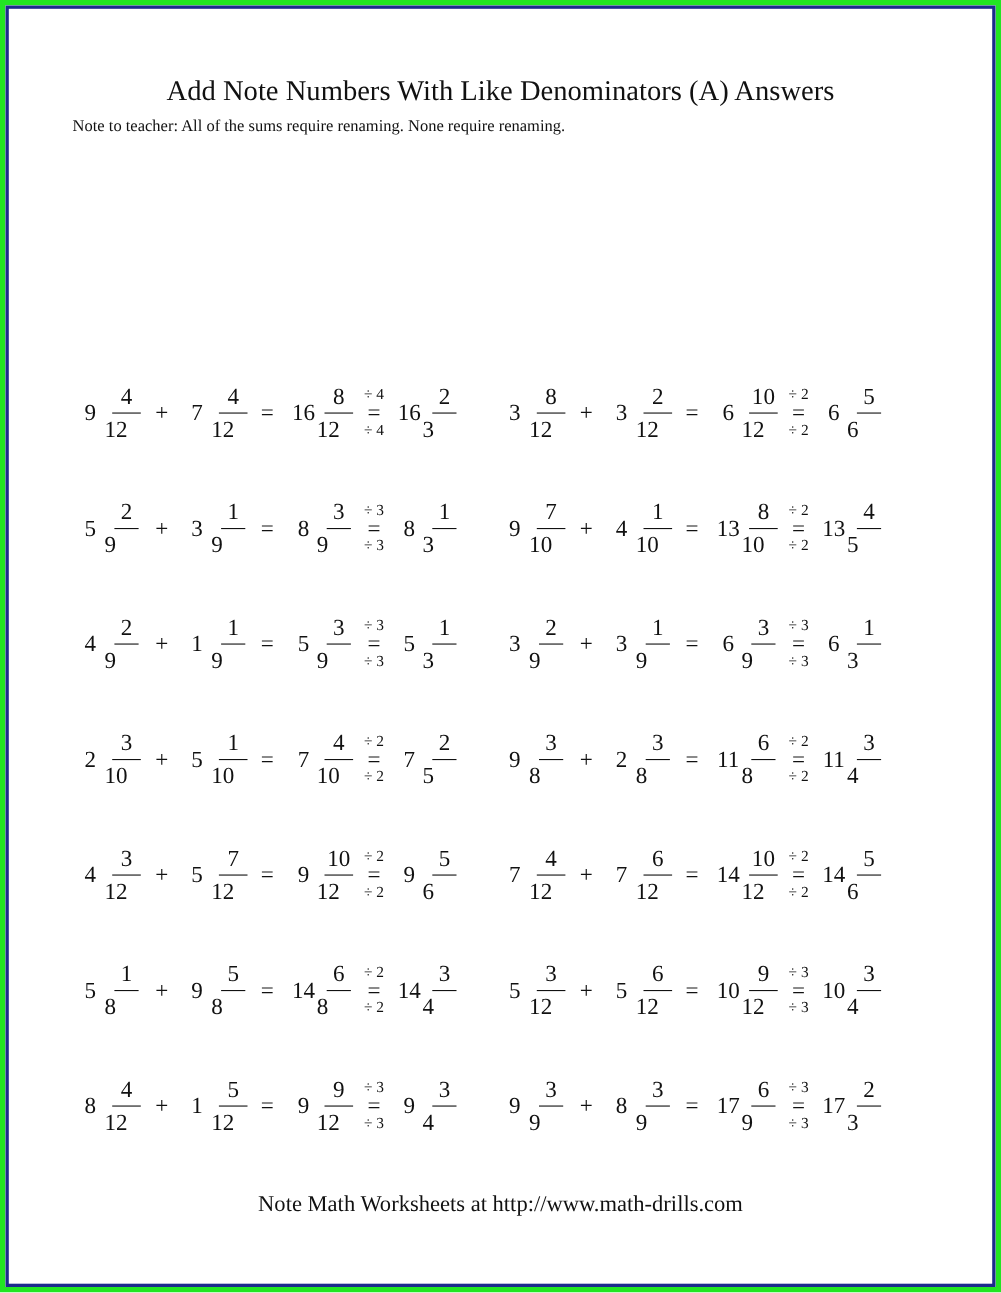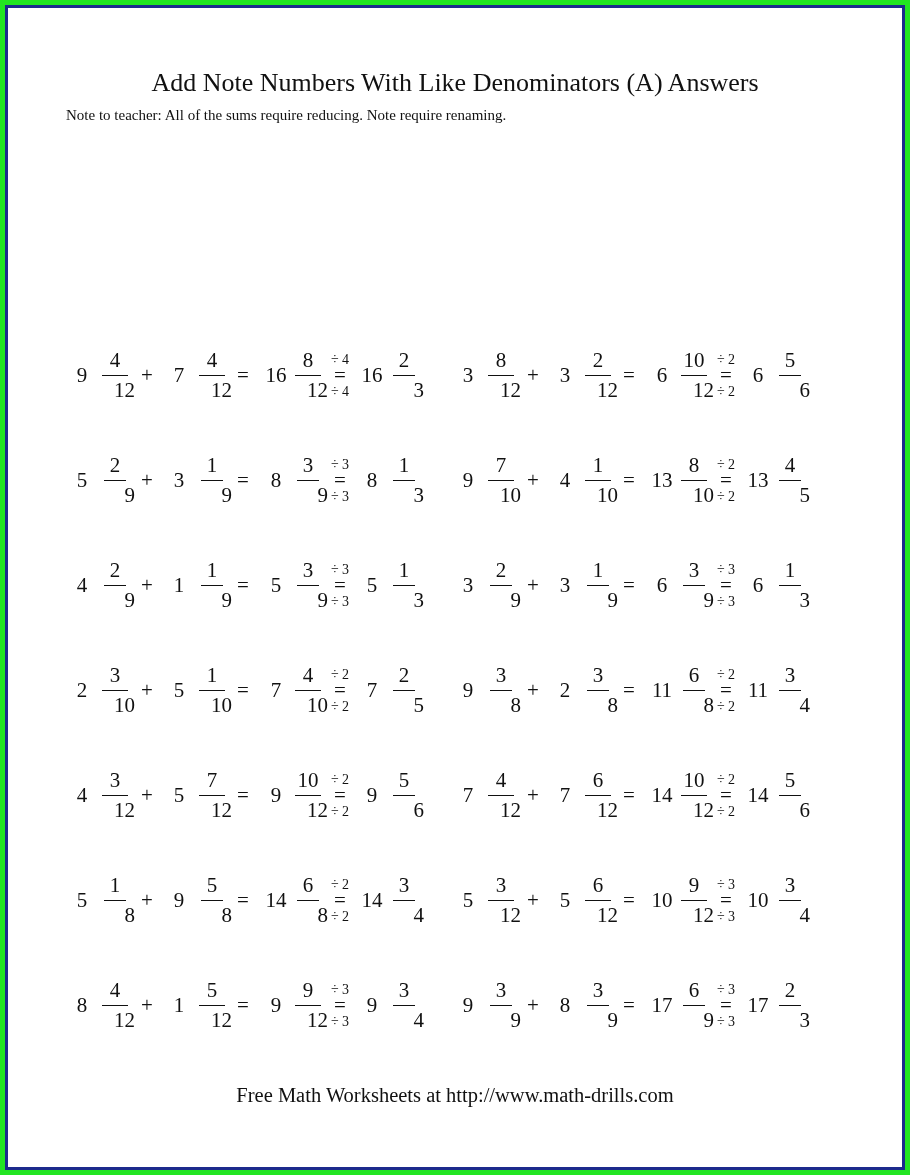--- a/index.html
+++ b/index.html
@@ -35,36 +35,36 @@
     display: flex; align-items: center; justify-content: center;
     font-size: 21px;
   }
   .frac {
     position: absolute; top: 0; width: 40px; margin-left: -20px; height: 70px;
     font-size: 21px;
   }
   .frac .num { position: absolute; top: 9px; left: 0; width: 40px; text-align: center; line-height: 22px; }
   .frac .bar { position: absolute; top: 35px; left: 9px; width: 22px; height: 0; border-top: 1.3px solid #111; }
   .frac.wide .bar { left: 7px; width: 26px; }
-  .frac .den { position: absolute; top: 39px; left: 0; width: 40px; text-align: right; line-height: 22px; }
+  .frac .den { position: absolute; top: 39px; left: 0; width: 40px; text-align: left; line-height: 22px; }
   .divstack {
     position: absolute; top: 0; width: 40px; margin-left: -20px; height: 70px;
   }
   .divstack .d-top { position: absolute; top: 12px; left: 0; width: 40px; text-align: center; font-size: 14px; line-height: 16px; }
   .divstack .d-eq  { position: absolute; top: 24px; left: 0; width: 40px; text-align: center; font-size: 21px; line-height: 22px; }
   .divstack .d-bot { position: absolute; top: 44px; left: 0; width: 40px; text-align: center; font-size: 14px; line-height: 16px; }
 </style>
 </head>
 <body>
 
 <div class="outer-border"></div>
 <div class="inner-border"></div>
 
 <div class="title">Add Note Numbers With Like Denominators (A) Answers</div>
-<div class="note">Note to teacher: All of the sums require reducing. Note require renaming.</div>
+<div class="note">Note to teacher: All of the sums require renaming. None require renaming.</div>
 
 <div id="problems">
     <div class="problem" style="left: 60px; top: 340px;">
       <div class="tok" style="left: 22px;">9</div>
       <div class="frac wide" style="left: 55px;">
         <div class="num">4</div>
         <div class="bar"></div>
         <div class="den">12</div>
       </div>
       <div class="tok" style="left: 87px;">+</div>
@@ -517,13 +517,13 @@
       </div>
       <div class="tok" style="left: 312px;">17</div>
       <div class="frac" style="left: 344px;">
         <div class="num">2</div>
         <div class="bar"></div>
         <div class="den">3</div>
       </div>
     </div>
   </div>
 
-<div class="footer">Free Math Worksheets at http://www.math-drills.com</div>
+<div class="footer">Note Math Worksheets at http://www.math-drills.com</div>
 
 </body></html>

